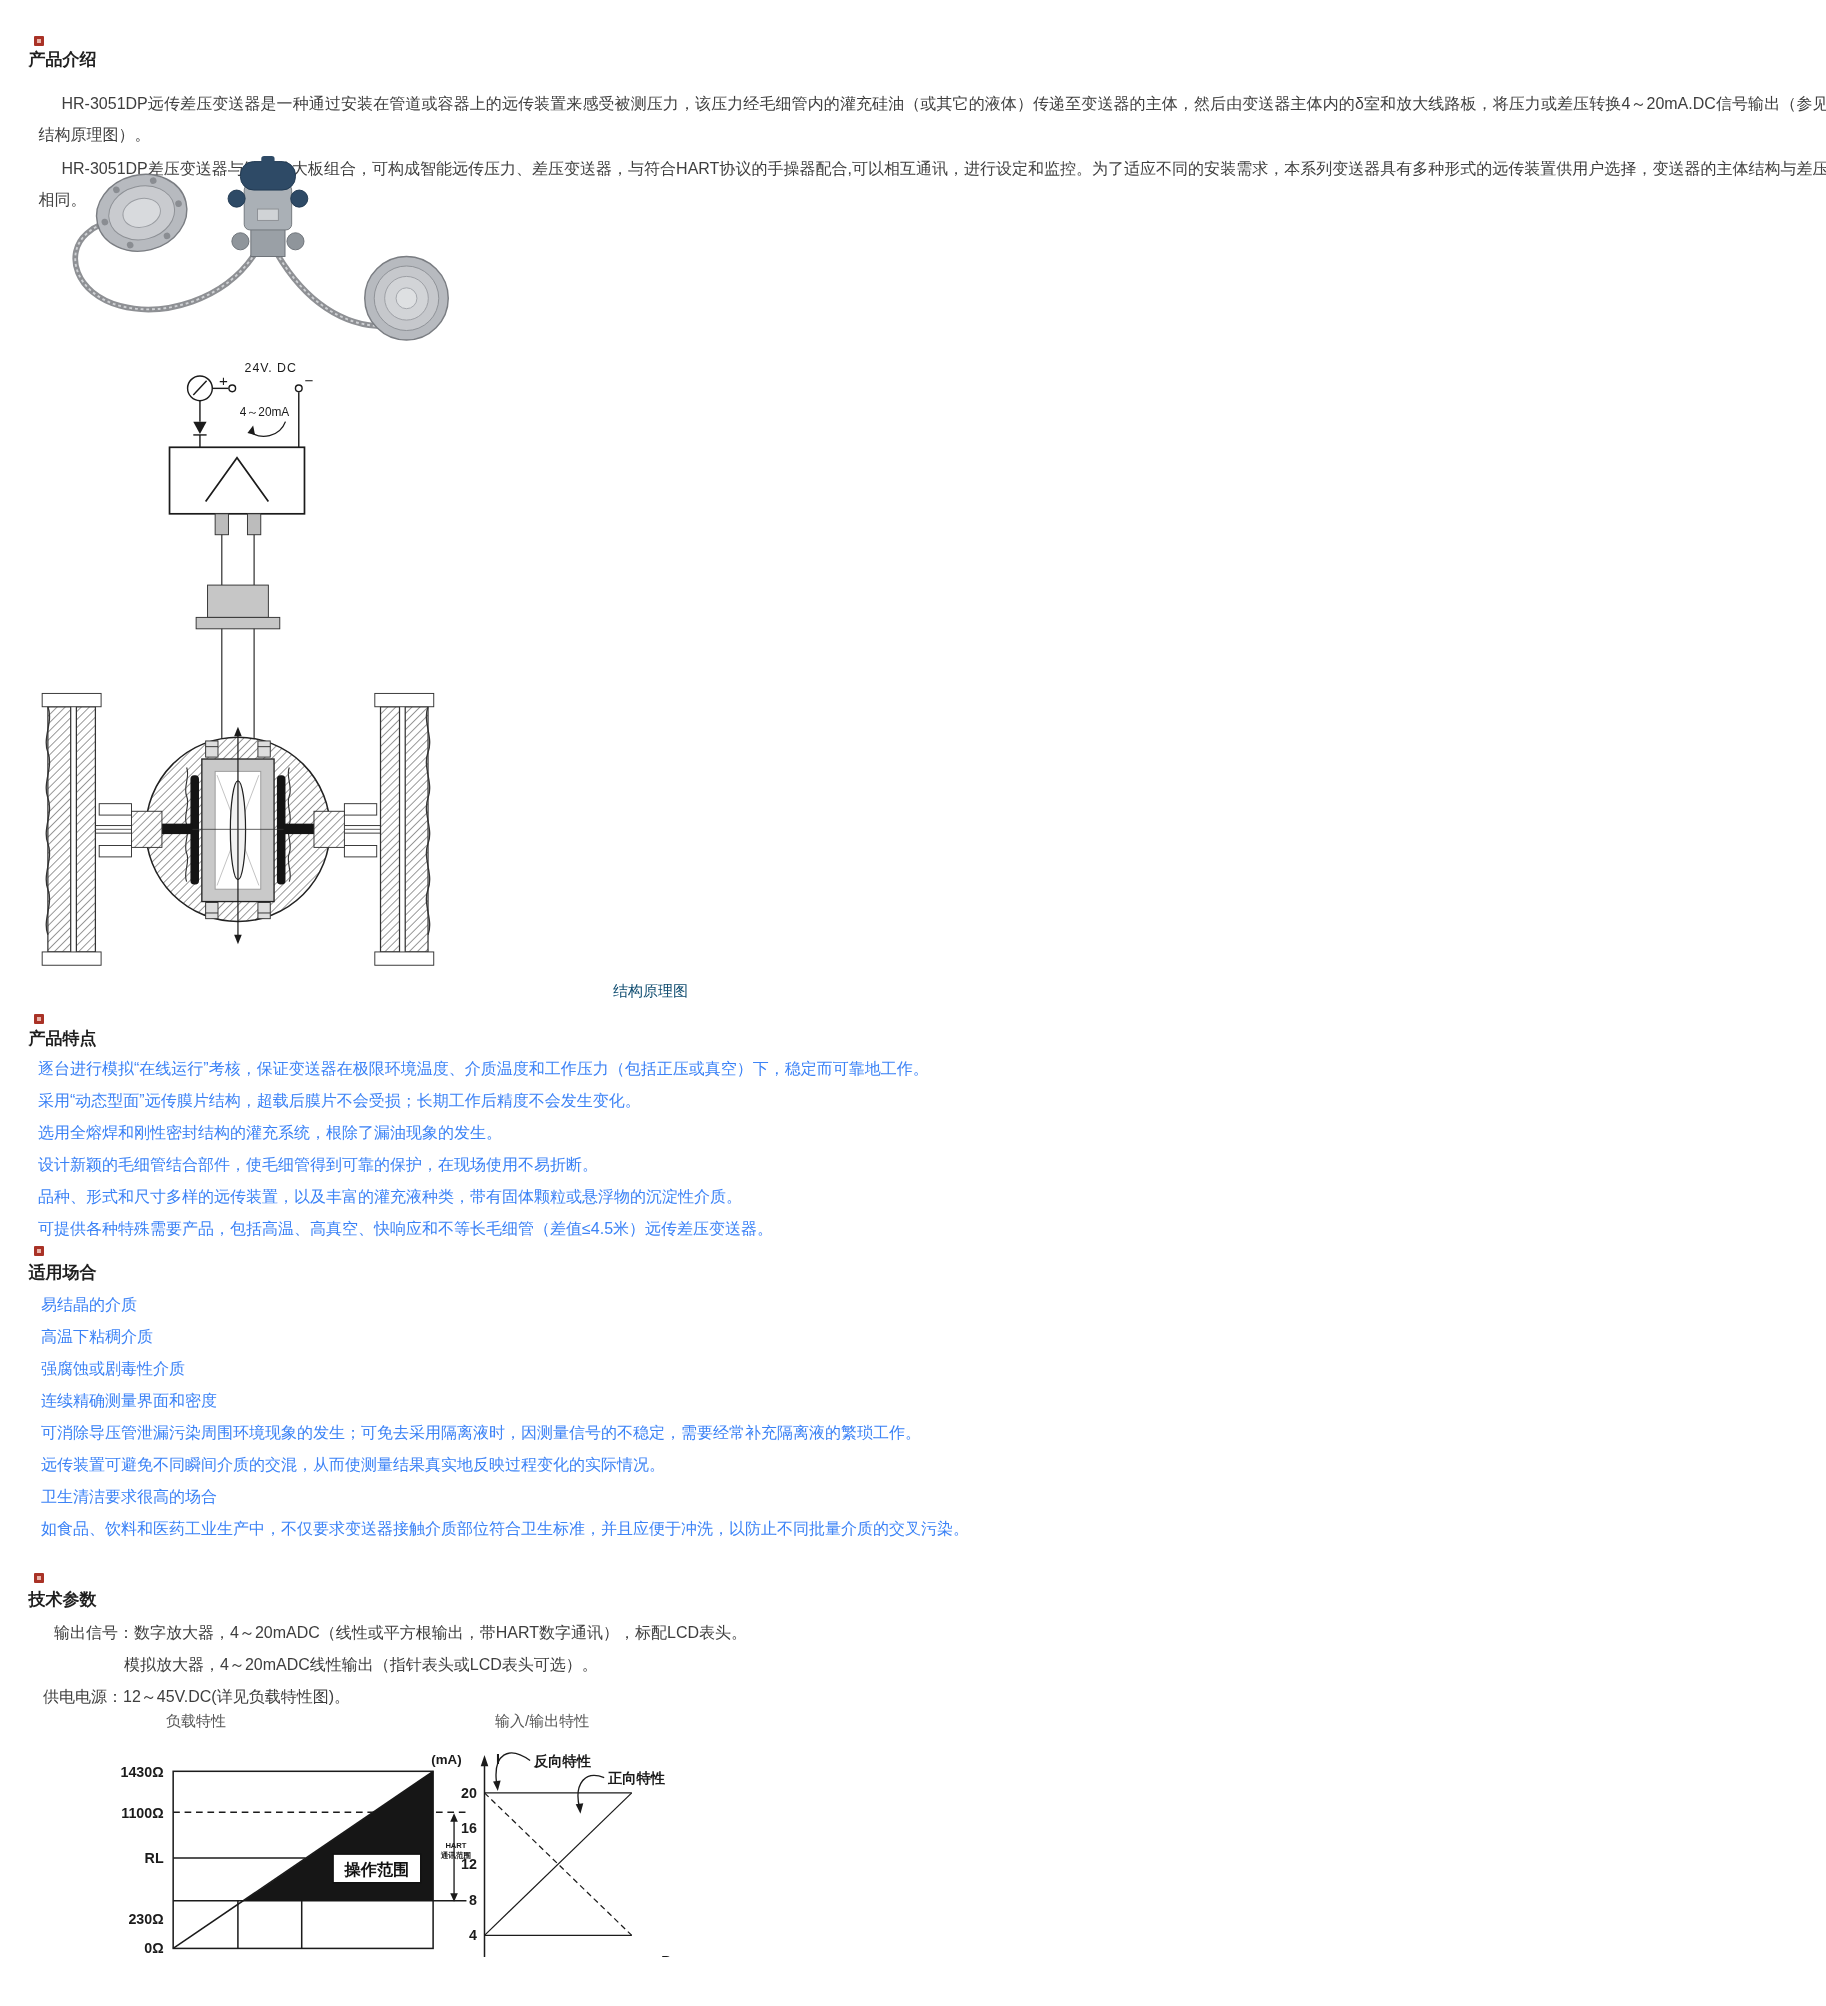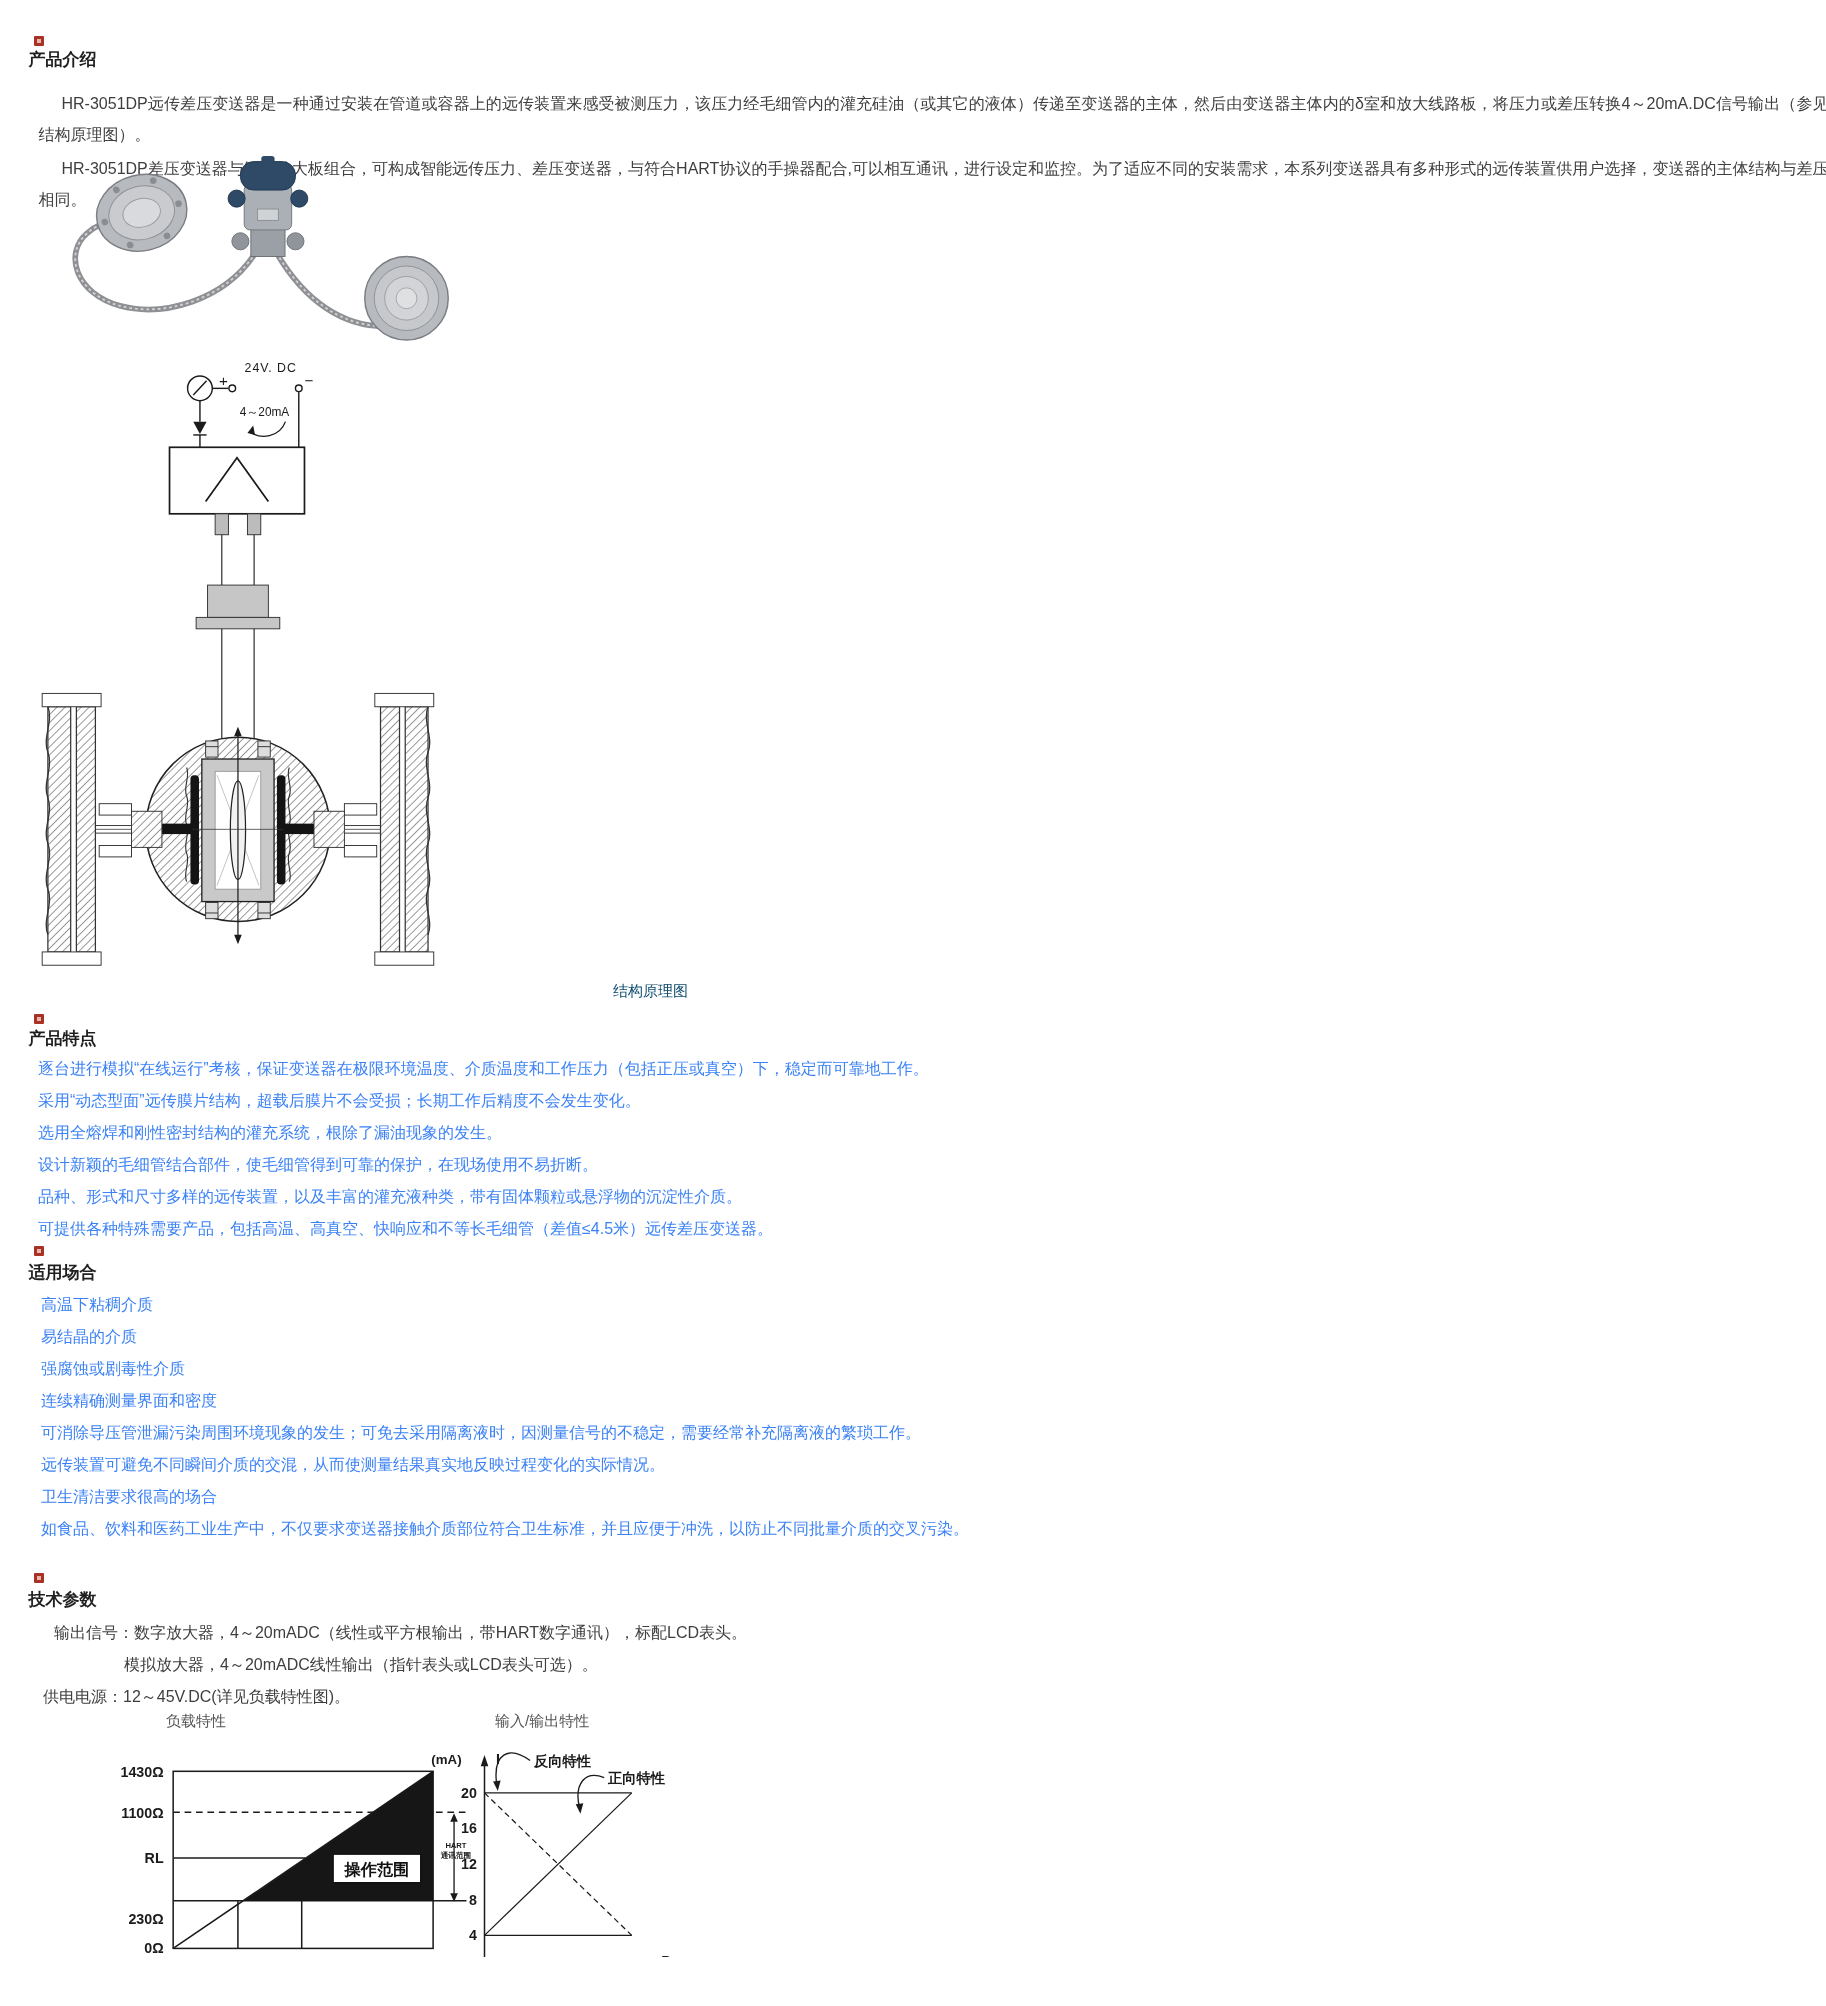--- a/index.html
+++ b/index.html
@@ -180,22 +180,22 @@
     <div class="li">采用“动态型面”远传膜片结构，超载后膜片不会受损；长期工作后精度不会发生变化。</div>
     <div class="li">选用全熔焊和刚性密封结构的灌充系统，根除了漏油现象的发生。</div>
     <div class="li">设计新颖的毛细管结合部件，使毛细管得到可靠的保护，在现场使用不易折断。</div>
     <div class="li">品种、形式和尺寸多样的远传装置，以及丰富的灌充液种类，带有固体颗粒或悬浮物的沉淀性介质。</div>
     <div class="li">可提供各种特殊需要产品，包括高温、高真空、快响应和不等长毛细管（差值≤4.5米）远传差压变送器。</div>
   </div>
 
   <div class="sec-icon" style="left:34px;top:1246px"></div>
   <h2 class="sec-title" style="top:1262px">适用场合</h2>
   <div class="abs list" style="left:41px;top:1289px">
+    <div class="li">易结晶的介质</div>
     <div class="li">高温下粘稠介质</div>
-    <div class="li">易结晶的介质</div>
     <div class="li">强腐蚀或剧毒性介质</div>
     <div class="li">连续精确测量界面和密度</div>
     <div class="li">可消除导压管泄漏污染周围环境现象的发生；可免去采用隔离液时，因测量信号的不稳定，需要经常补充隔离液的繁琐工作。</div>
     <div class="li">远传装置可避免不同瞬间介质的交混，从而使测量结果真实地反映过程变化的实际情况。</div>
     <div class="li">卫生清洁要求很高的场合</div>
     <div class="li">如食品、饮料和医药工业生产中，不仅要求变送器接触介质部位符合卫生标准，并且应便于冲洗，以防止不同批量介质的交叉污染。</div>
   </div>
 
   <div class="sec-icon" style="left:34px;top:1573px"></div>
   <h2 class="sec-title" style="top:1589px">技术参数</h2>

